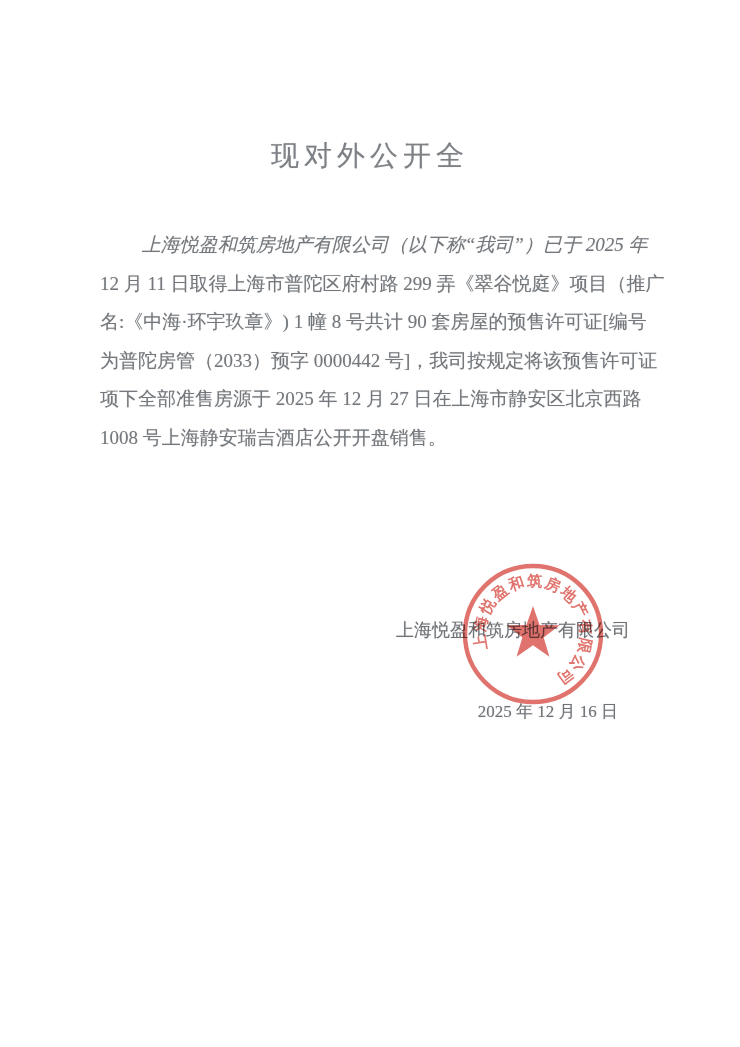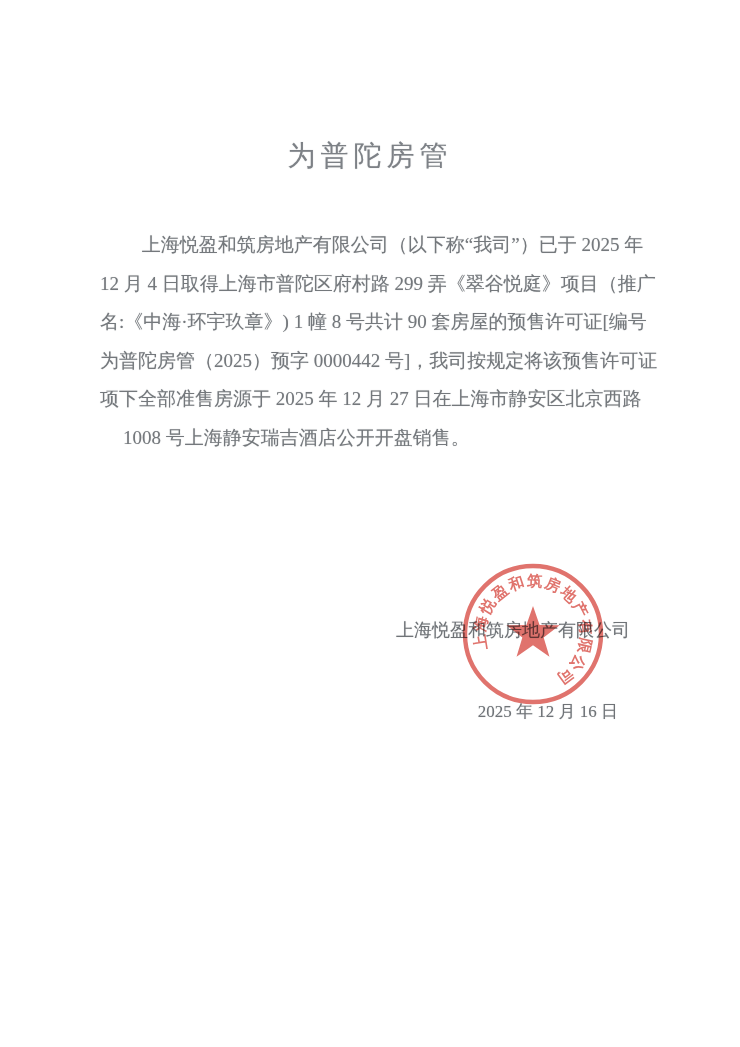--- a/index.html
+++ b/index.html
@@ -24,22 +24,22 @@
     font-size:19px;line-height:38.5px;
     color:#74787c;
     text-shadow:0 0 1px rgba(116,120,124,.4);
   }
   .line{
     text-align:justify;
     text-align-last:justify;
     height:38.5px;
     white-space:nowrap;
   }
-  .line.first{text-indent:2.2em;}
-  .line.plast{text-align-last:left;margin-left:23px;}
+  .line.first{text-indent:2.2em;font-style:italic;}
+  .line.plast{text-align-last:left;}
   .sig-company{
     position:absolute;top:611px;left:0;right:110px;
     text-align:right;
     font-size:18px;line-height:38px;
     color:#6f7377;
     text-shadow:0 0 1px rgba(111,115,119,.4);
   }
   .sig-date{
     position:absolute;top:693px;left:0;right:122px;
     text-align:right;
@@ -58,28 +58,28 @@
   .seal text{
     font-family:"Liberation Serif","DejaVu Serif",serif;
     font-weight:700;
   }
 </style>
 </head>
 <body>
 
 <div class="page">
 
-  <div class="doc-title">为普陀房管</div>
+  <div class="doc-title">现对外公开全</div>
 
   <div class="doc-body">
     <div>
         <div class="line first">上海悦盈和筑房地产有限公司（以下称“我司”）已于 2025 年</div>
-        <div class="line">12 月 4 日取得上海市普陀区府村路 299 弄《翠谷悦庭》项目（推广</div>
+        <div class="line">12 月 11 日取得上海市普陀区府村路 299 弄《翠谷悦庭》项目（推广</div>
         <div class="line">名:《中海·环宇玖章》) 1 幢 8 号共计 90 套房屋的预售许可证[编号</div>
-        <div class="line">为普陀房管（2025）预字 0000442 号]，我司按规定将该预售许可证</div>
+        <div class="line">为普陀房管（2033）预字 0000442 号]，我司按规定将该预售许可证</div>
         <div class="line">项下全部准售房源于 2025 年 12 月 27 日在上海市静安区北京西路</div>
         <div class="line plast">1008 号上海静安瑞吉酒店公开开盘销售。</div>
       </div>
   </div>
 
   <div class="sig-company">上海悦盈和筑房地产有限公司</div>
 
   <div class="sig-date">2025 年 12 月 16 日</div>
 
   <svg class="seal" viewBox="0 0 200 200">

